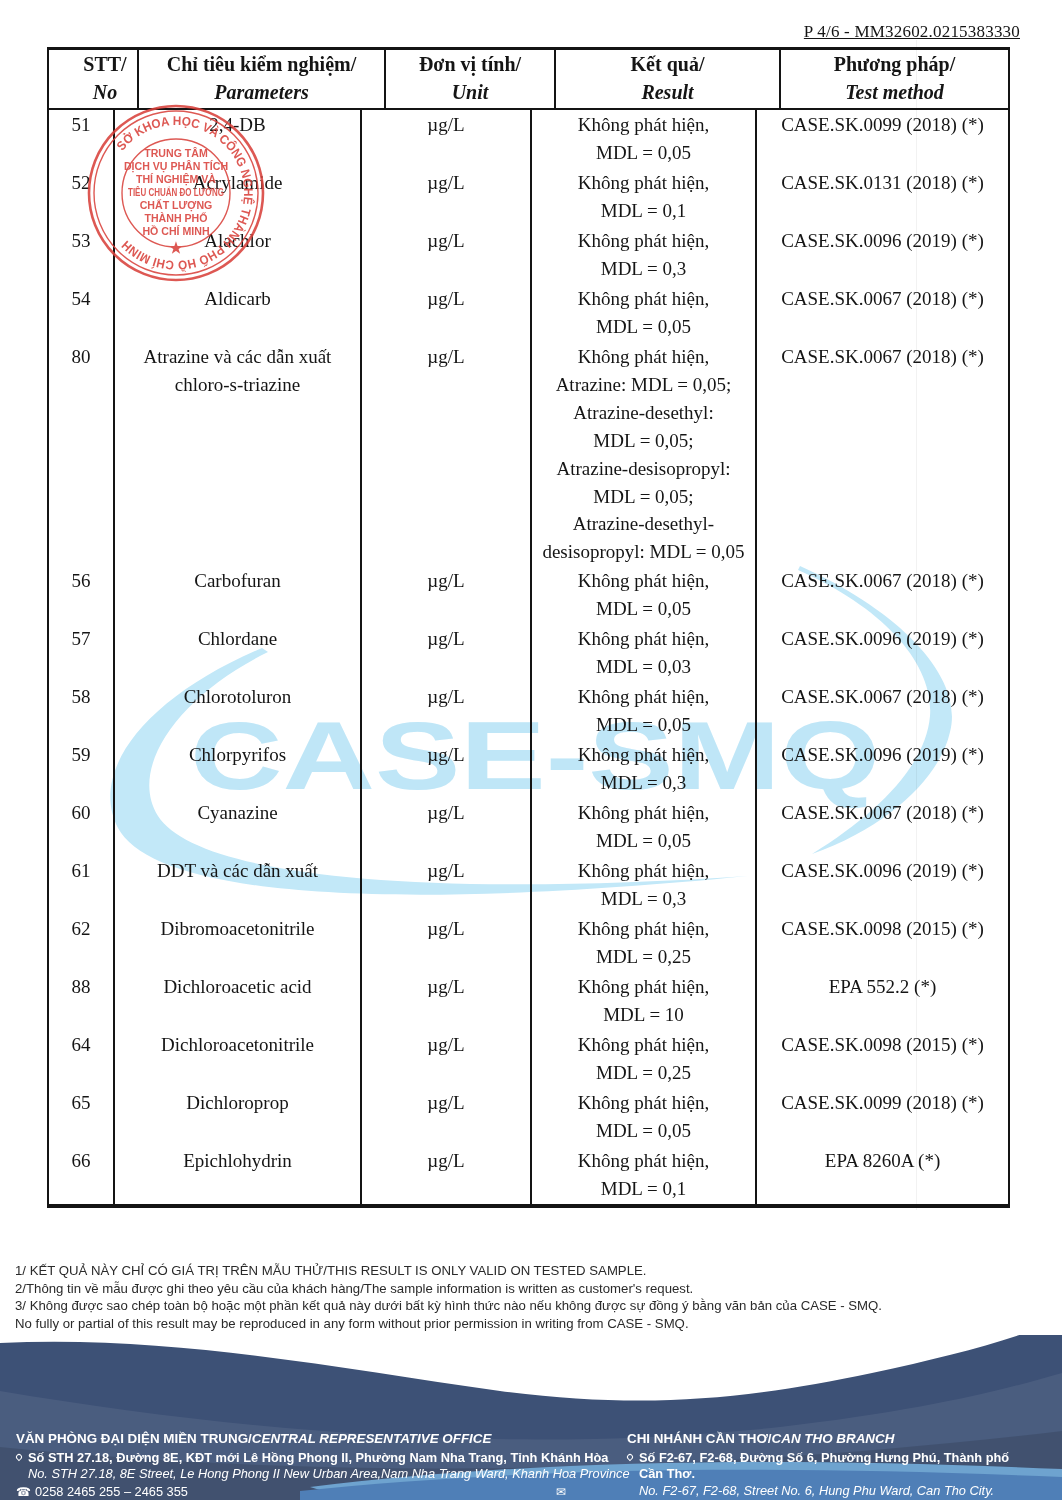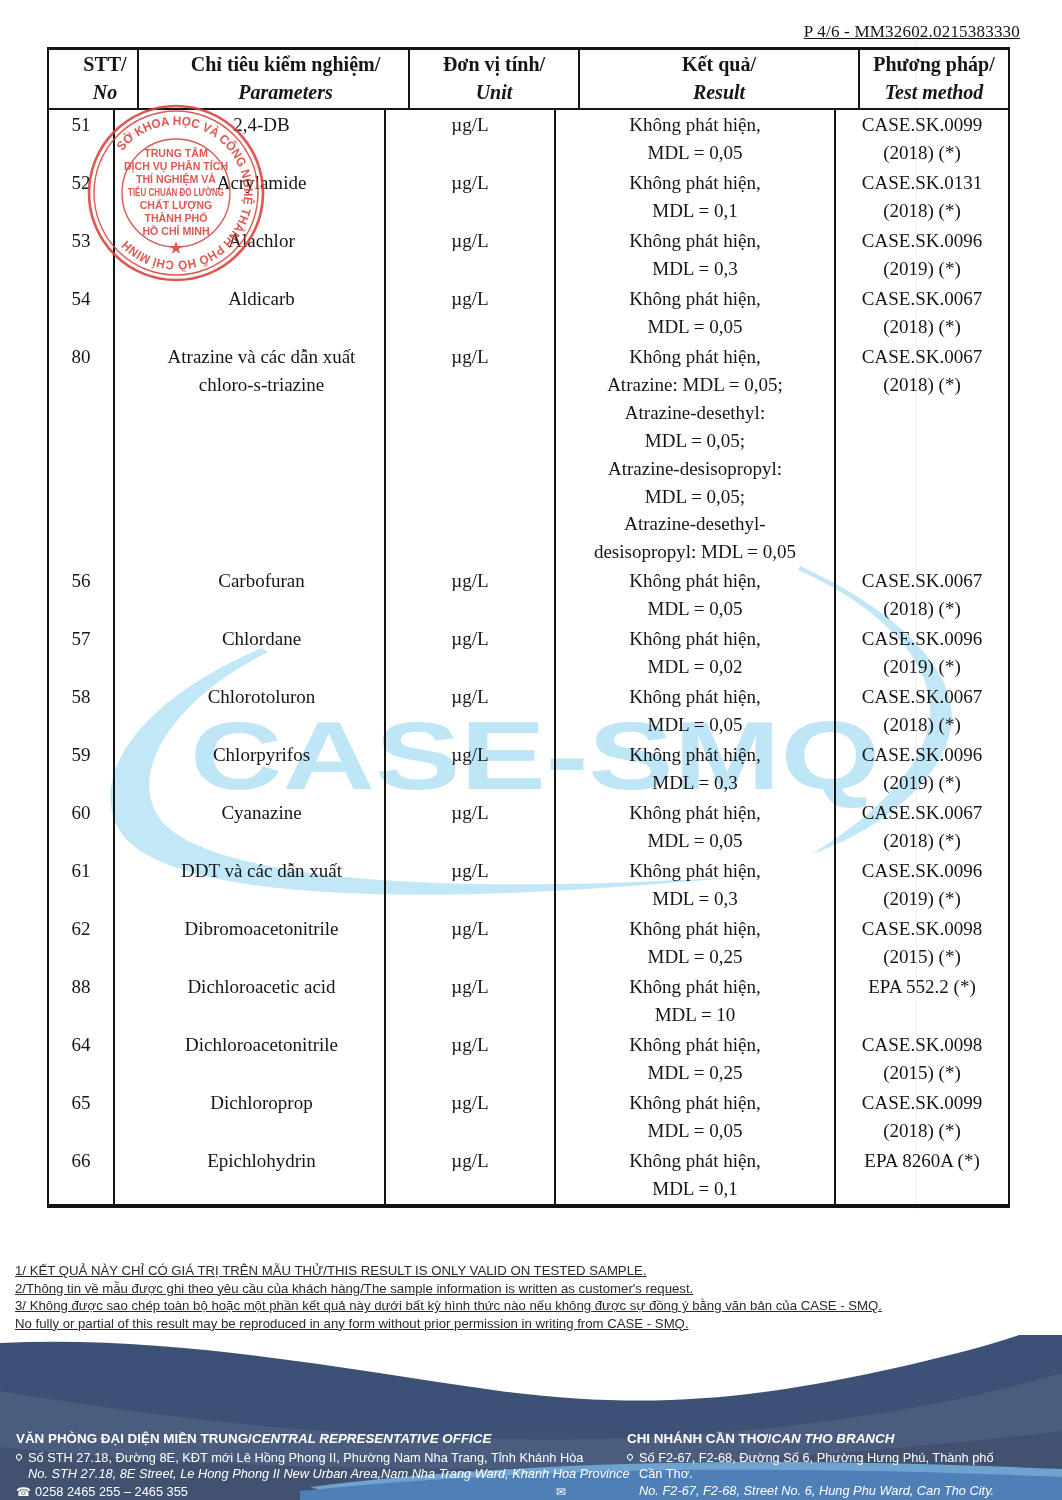--- a/index.html
+++ b/index.html
@@ -20,46 +20,46 @@
   .rtable{
     position:absolute;left:47px;top:47px;width:963px;z-index:1;
     border:2px solid #141414;border-top-width:3px;border-bottom-width:4px;
     background:transparent;box-sizing:border-box;
   }
   .trow{display:flex;min-height:58px;}
   .thead{border-bottom:2px solid #141414;text-align:center;font-weight:bold;font-size:20px;padding-left:24px;}
   .thead .cell{padding-top:1px;}
   .cell{box-sizing:border-box;line-height:27.9px;}
   .c1{width:66px;border-right:2px solid #141414;text-align:center;}
-  .c2{width:247px;border-right:2px solid #141414;text-align:center;margin-left:24px;}
+  .c2{width:247px;border-right:2px solid #141414;text-align:center;}
   .c3{width:170px;border-right:2px solid #141414;text-align:center;}
-  .c4{width:280px;border-right:2px solid #141414;text-align:center;}
+  .c4{width:225px;border-right:2px solid #141414;text-align:center;}
   .c5{flex:1;text-align:center;}
   .tbody .trow{font-size:19px;}
   .tbody .cell{padding-top:1px;}
   .hdr2{font-style:italic;}
   
   .stamp{position:absolute;left:84px;top:101px;z-index:2;opacity:.88;}
   
   .notes{
     position:absolute;left:15px;top:1262px;width:1000px;z-index:1;
-    font-family:"Liberation Sans", sans-serif;font-size:13.2px;line-height:17.5px;color:#2a2a2a;text-decoration:underline;
+    font-family:"Liberation Sans", sans-serif;font-size:13.2px;line-height:17.5px;color:#2a2a2a;
   }
   
   .footer{position:absolute;left:0;top:1335px;width:896px;height:165px;z-index:3;}
   .footer svg{position:absolute;left:0;top:0;}
   .f-col{
     position:absolute;color:#ffffff;font-family:"Liberation Sans", sans-serif;
     font-size:12.8px;line-height:16.5px;
   }
   .f-left{left:16px;top:96px;width:620px;}
   .f-right{left:627px;top:96px;width:390px;}
   .f-title{font-size:13.4px;font-weight:bold;margin-bottom:2px;}
   .f-title .en{font-style:italic;}
-  .addr-row{position:relative;padding-left:12px;}
+  .addr-row{position:relative;padding-left:12px;font-weight:bold;}
   .addr-en{font-style:italic;padding-left:12px;}
   .pin{
     position:absolute;left:0;top:4px;width:6px;height:6px;border:1.4px solid #fff;
     border-radius:50% 50% 50% 0;transform:rotate(-45deg);box-sizing:border-box;
   }
   .contact-row{position:relative;margin-top:1px;}
   .contact-row .mail{position:absolute;}
   .f-left .mail{left:540px;}
   .glyph{font-size:12px;margin-right:4px;}
 </style>
@@ -190,21 +190,21 @@
   </div>
 
   <div class="trow">
     <div class="cell c1">57</div>
     <div class="cell c2">
           <div>Chlordane</div>
         </div>
     <div class="cell c3">µg/L</div>
     <div class="cell c4">
           <div>Không phát hiện,</div>
-          <div>MDL = 0,02</div>
+          <div>MDL = 0,03</div>
         </div>
     <div class="cell c5">CASE.SK.0096 (2019) (*)</div>
   </div>
 
   <div class="trow">
     <div class="cell c1">58</div>
     <div class="cell c2">
           <div>Chlorotoluron</div>
         </div>
     <div class="cell c3">µg/L</div>

